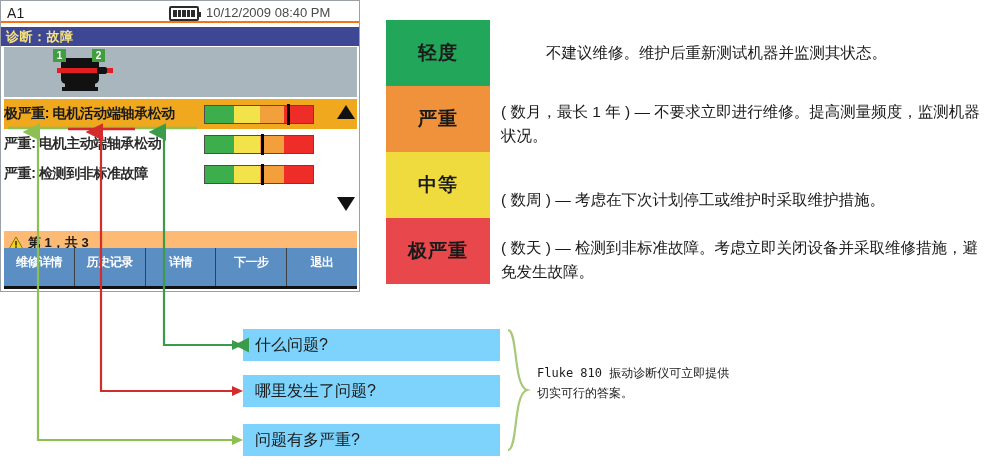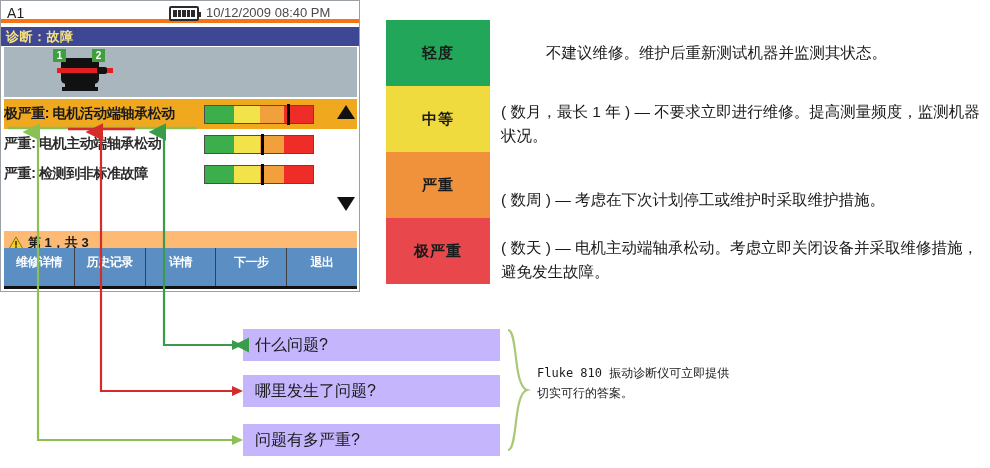--- a/index.html
+++ b/index.html
@@ -15,21 +15,21 @@
   
   #device{
     left:0;top:0;width:360px;height:292px;
     border:1px solid #9aa0a6;
     box-sizing:border-box;
     background:#ffffff;
   }
   #device-titlebar{
     position:absolute;left:0;top:0;right:0;height:22px;
     background:#ffffff;
-    border-bottom:4px solid #f97316;
+    border-bottom:2px solid #f97316;
     box-sizing:border-box;
   }
   #device-id{
     position:absolute;left:6px;top:4px;
     font-size:14px;color:#1c1c1c;letter-spacing:.2px;
   }
   #battery{
     position:absolute;left:168px;top:5px;width:30px;height:15px;
     border:2px solid #2a2a2a;border-radius:2px;background:#fff;
     box-sizing:border-box;
@@ -115,31 +115,31 @@
     display:flex;align-items:flex-end;justify-content:center;
     color:#ffffff;font-size:12px;font-weight:bold;
     padding-bottom:15px;letter-spacing:-.5px;
   }
   .softkey+.softkey{border-left:1px solid #404040;}
 
   
   #legend{position:absolute;left:386px;top:20px;width:104px;}
   .legend-cell{
     height:66px;display:flex;align-items:center;justify-content:center;
-    font-size:15px;font-weight:bold;color:#1a1a1a;letter-spacing:1px;
+    font-size:19px;font-weight:bold;color:#1a1a1a;letter-spacing:1px;
   }
   .legend-desc{
     position:absolute;left:501px;width:482px;
     font-size:15.5px;color:#1a1a1a;line-height:1.55;
   }
 
   
   .qbox{
     position:absolute;left:243px;width:257px;height:32px;
-    background:#c4b5fd;display:flex;align-items:center;
+    background:#7dd3fc;display:flex;align-items:center;
     padding-left:12px;box-sizing:border-box;
     font-size:16px;color:#1a1a1a;
   }
   #brace{position:absolute;left:505px;top:328px;width:26px;height:124px;}
   #tagline{
     position:absolute;left:537px;top:363px;width:420px;
     font-size:12px;color:#1a1a1a;line-height:1.7;
   }
   #tagline .brandline{font-family:"DejaVu Sans Mono",monospace;}
 
@@ -231,29 +231,29 @@
     <div class="softkey">维修详情</div>
     <div class="softkey">历史记录</div>
     <div class="softkey">详情</div>
     <div class="softkey">下一步</div>
     <div class="softkey">退出</div>
   </div>
 </div>
 
 <div id="legend">
   <div class="legend-cell" style="background:#22a65a">轻度</div>
+  <div class="legend-cell" style="background:#f0913c">严重</div>
   <div class="legend-cell" style="background:#f0db3e">中等</div>
-  <div class="legend-cell" style="background:#f0913c">严重</div>
   <div class="legend-cell" style="background:#e8474b">极严重</div>
 </div>
 
 <div class="legend-desc" style="top:41px;margin-left:45px;">不建议维修。维护后重新测试机器并监测其状态。</div>
 <div class="legend-desc" style="top:100px;">( 数月，最长 1 年 ) — 不要求立即进行维修。提高测量频度，监测机器状况。</div>
 <div class="legend-desc" style="top:188px;">( 数周 ) — 考虑在下次计划停工或维护时采取维护措施。</div>
-<div class="legend-desc" style="top:236px;">( 数天 ) — 电机主动端轴承松动。考虑立即关闭设备并采取维修措施，避免发生故障。</div>
+<div class="legend-desc" style="top:236px;">( 数天 ) — 检测到非标准故障。考虑立即关闭设备并采取维修措施，避免发生故障。</div>
 
 <div class="qbox" style="top:329px;">什么问题?</div>
 <div class="qbox" style="top:375px;">哪里发生了问题?</div>
 <div class="qbox" style="top:424px;">问题有多严重?</div>
 
 <svg id="brace" viewBox="0 0 26 124">
   <path d="M3 2 C13 2 8 58 22 62 C8 66 13 122 3 122" fill="none" stroke="#a8c97a" stroke-width="2.2"></path>
 </svg>
 
 <div id="tagline">

